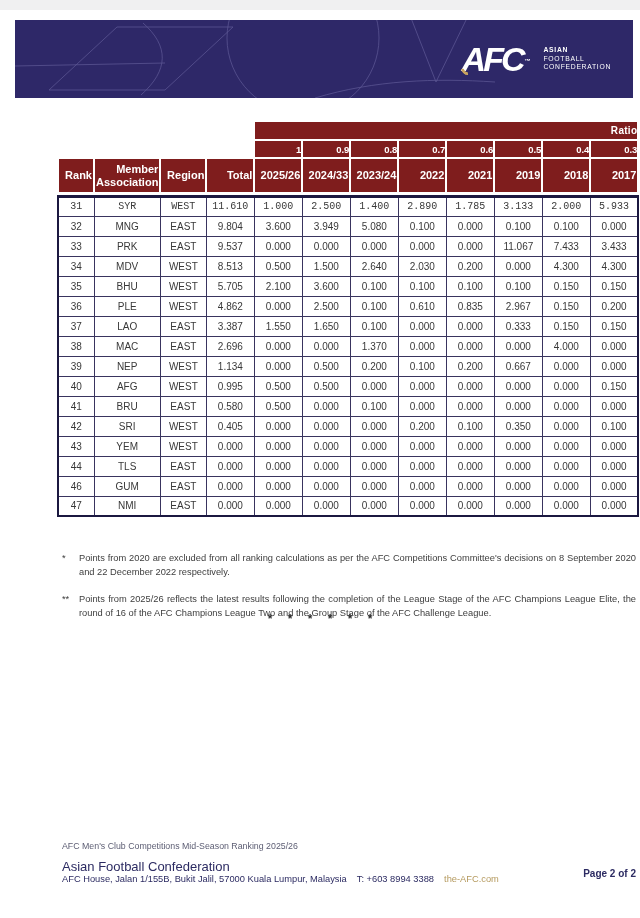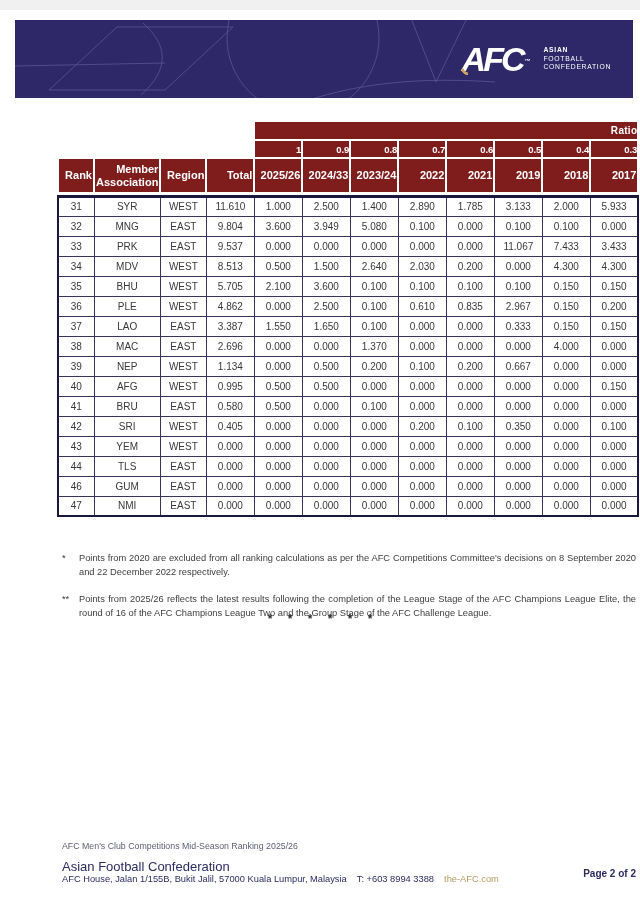--- a/index.html
+++ b/index.html
@@ -43,21 +43,21 @@
   }
   th.ratio-band { height:19px; font-size:10px; letter-spacing:0.3px; }
   th.ratio-val  { height:18px; font-size:9.5px; }
   th.main-head  { height:35px; font-size:11px; line-height:1.15; padding:1px; }
   td.blank { border:none; background:transparent; }
   tr.spacer td { border:none; height:3px; background:#ffffff; padding:0; }
   .rank-table tbody td {
     background:#ffffff; border:1px solid #39345e;
     height:20px; text-align:center; font-size:10px; color:#383838; padding:0;
   }
-  .rank-table tbody tr:first-child td { border-top:3px solid #1b1840; }
+  .rank-table tbody tr:first-child td { border-top:3px solid #1b1840;font-family:Liberation Mono, monospace; }
   .rank-table tbody tr:last-child  td { border-bottom:2px solid #1b1840; }
   .rank-table tbody td:first-child { border-left:2px solid #1b1840; }
   .rank-table tbody td:last-child  { border-right:2px solid #1b1840; }
 
   
   .footnotes { position:absolute; left:62px; top:552px; width:574px; color:#3d3d3d; }
   .footnote { display:flex; margin-bottom:13px; }
   .fn-marker { flex:none; width:17px; font-size:9.3px; line-height:1.5; }
   .fn-text   { flex:1; font-size:9.3px; line-height:1.5; text-align:justify; }
 

